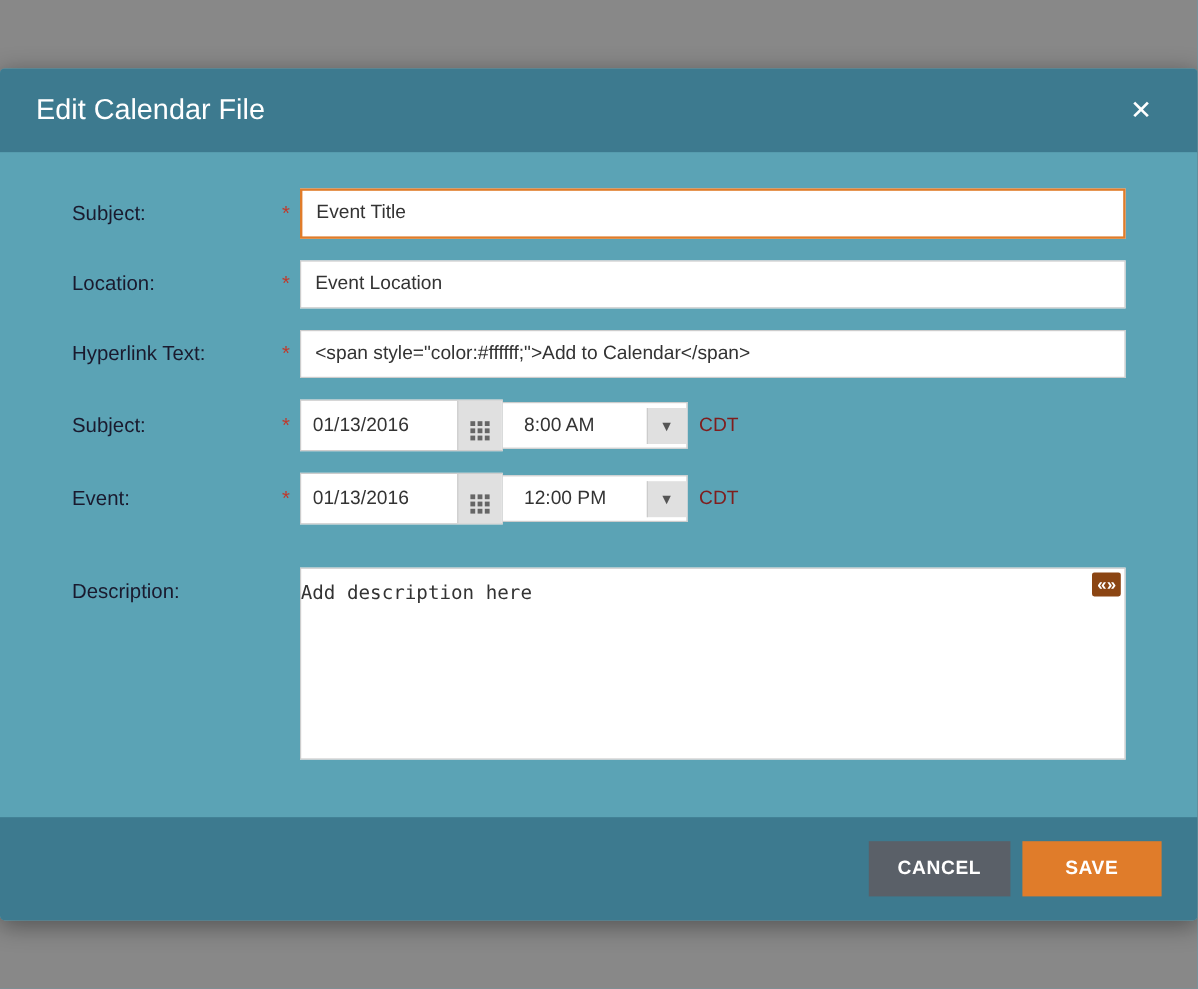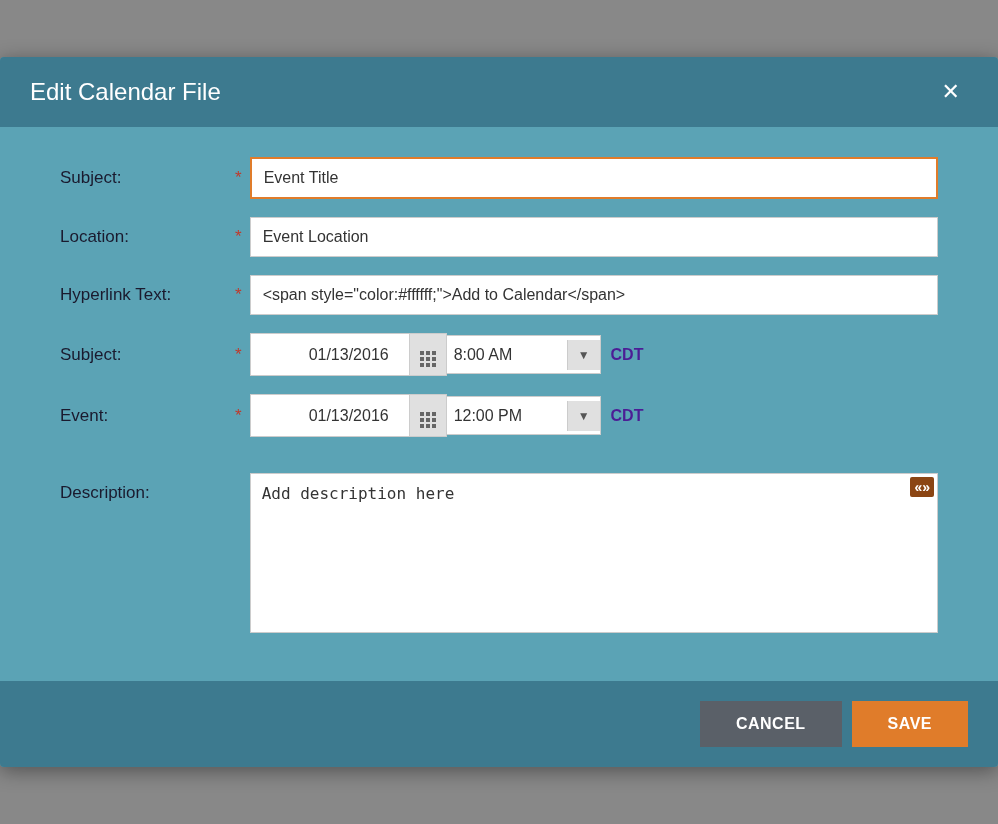--- a/index.html
+++ b/index.html
@@ -99,23 +99,22 @@
       border: 1px solid #ccc;
       flex: 0 0 auto;
     }
 
     .date-input {
       padding: 10px 10px;
       font-size: 16px;
       border: none;
       outline: none;
       background: transparent;
-      width: 110px;
+      width: 130px;
       color: #333;
-      margin-left: 48px;
     }
 
     .calendar-icon-btn {
       padding: 8px 10px;
       background: #e0e0e0;
       border: none;
       border-left: 1px solid #ccc;
       cursor: pointer;
       font-size: 14px;
       color: #555;
@@ -124,21 +123,21 @@
     .time-select-wrap {
       display: flex;
       align-items: center;
       background: #fff;
       border: 1px solid #ccc;
       border-left: none;
       flex: 0 0 auto;
     }
 
     .time-select {
-      padding: 10px 7px;
+      padding: 10px 18px;
       font-size: 16px;
       border: none;
       outline: none;
       background: transparent;
       width: 120px;
       color: #333;
       appearance: none;
       -webkit-appearance: none;
     }
 
@@ -147,36 +146,36 @@
       background: #e0e0e0;
       border: none;
       border-left: 1px solid #ccc;
       font-size: 12px;
       color: #555;
       cursor: pointer;
     }
 
     .timezone-label {
       margin-left: 10px;
-      color: #4c1d95;
-      font-size: 16px;
-      font-weight: bold;
+      color: #7f1d1d;
+      font-size: 16px;
+      font-weight: normal;
     }
 
     .description-wrap {
       display: flex;
       align-items: flex-start;
       flex: 1;
       position: relative;
     }
 
     .description-textarea {
       flex: 1;
       height: 160px;
-      padding: 10px 11px;
+      padding: 10px 0;
       font-size: 16px;
       border: 1px solid #ccc;
       background: #fff;
       color: #333;
       resize: none;
       outline: none;
     }
 
     .rich-text-btn {
       position: absolute;
@@ -197,21 +196,21 @@
 
     .dialog-footer {
       background: #3d7a8f;
       padding: 20px 30px;
       display: flex;
       justify-content: flex-end;
       gap: 10px;
     }
 
     .btn-cancel {
-      padding: 14px 36px;
+      padding: 14px 24px;
       background: #5a6068;
       color: #fff;
       border: none;
       font-size: 16px;
       font-weight: bold;
       cursor: pointer;
       letter-spacing: 0.5px;
     }
 
     .btn-save {

